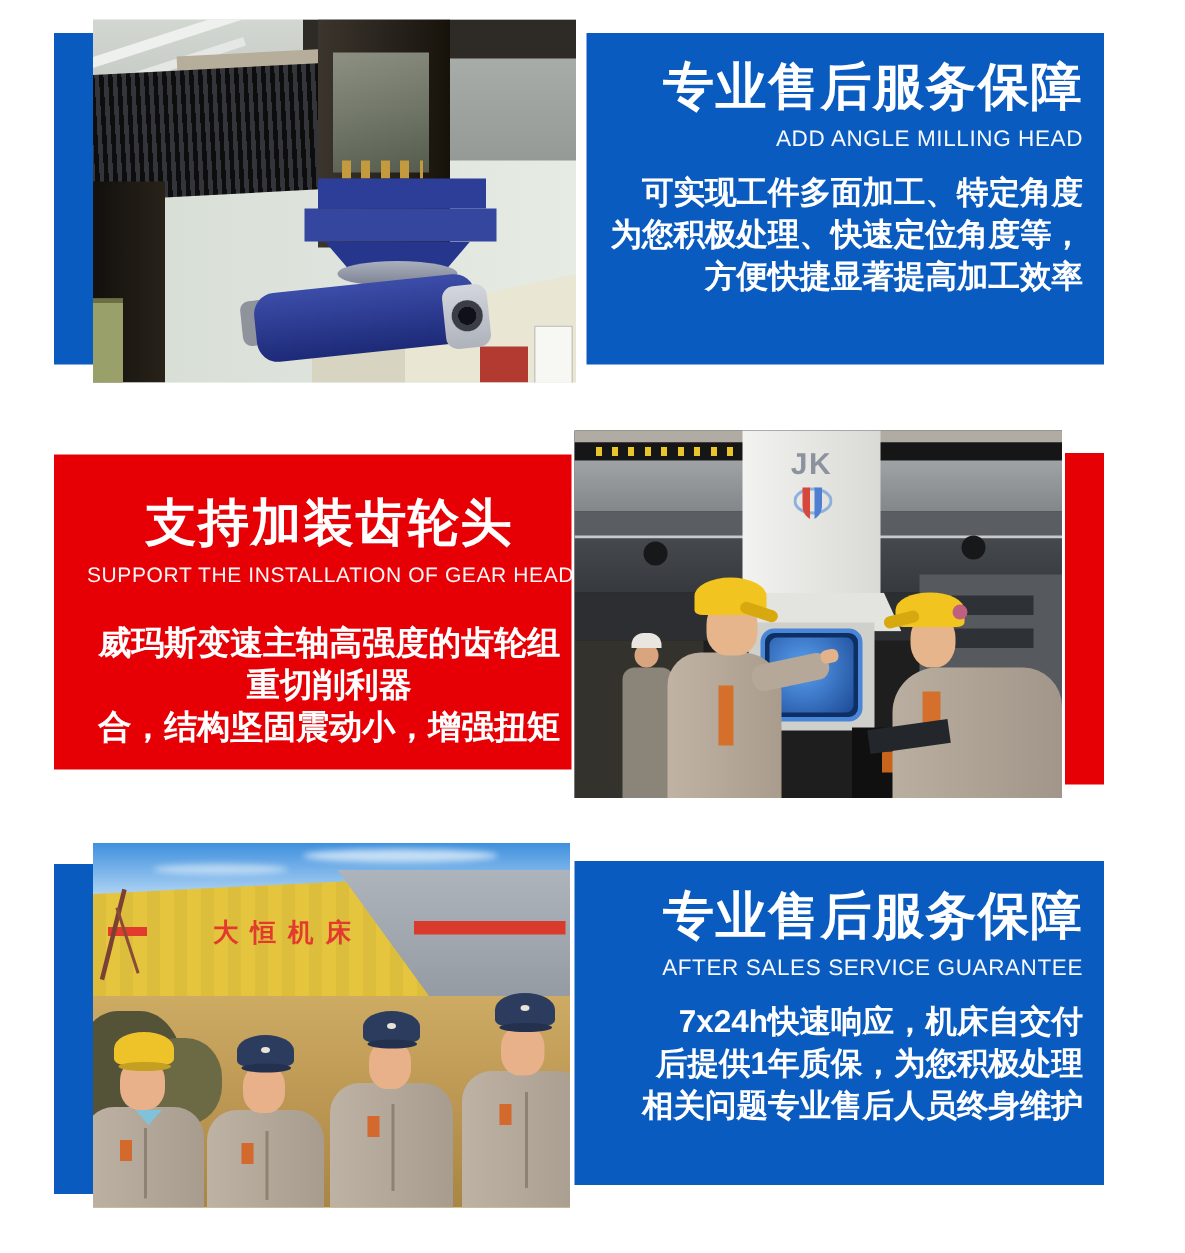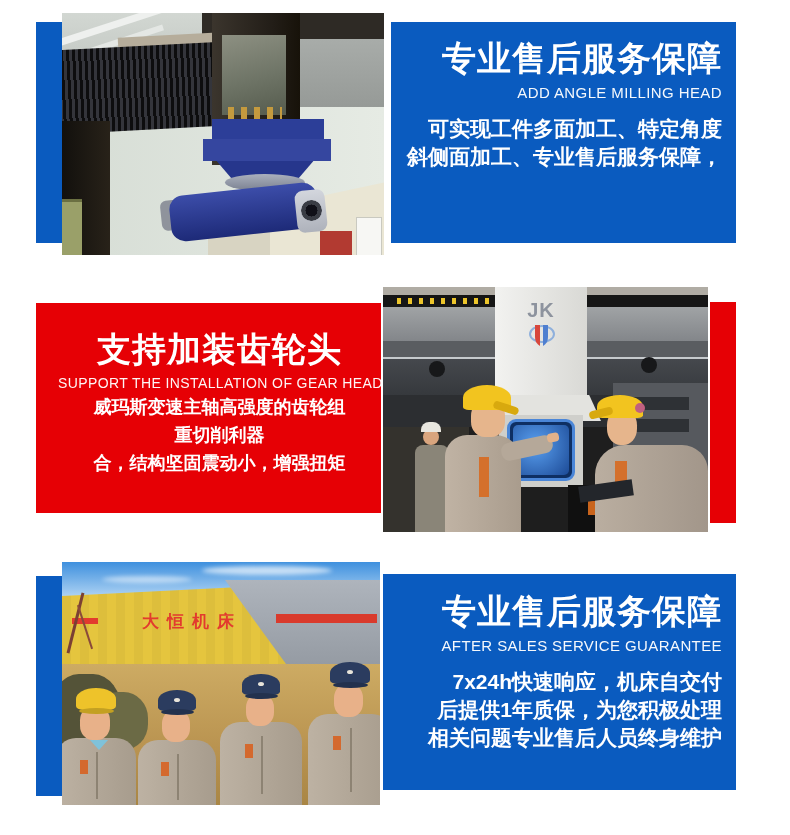--- a/index.html
+++ b/index.html
@@ -11,21 +11,21 @@
   .bar-blue{background:var(--blue,#0a5bbf);}
   .bar-red{background:var(--red,#e60005);}
   
   .panel{position:absolute;box-sizing:border-box;color:#fff;}
   .panel-blue{background:var(--blue,#0a5bbf);}
   .panel-red{background:var(--red,#e60005);}
   .p-title{font-size:34px;font-weight:700;line-height:1.12;letter-spacing:1px;}
   .p-sub{font-size:15px;font-weight:400;opacity:.96;margin-top:7px;letter-spacing:.4px;white-space:nowrap;}
   .panel-red .p-sub{font-size:14px;}
   .p-body{font-size:21px;font-weight:600;line-height:28px;margin-top:14px;}
-  .panel-red .p-body{font-size:18px;margin-top:2px;}
+  .panel-red .p-body{font-size:22px;margin-top:24px;}
   .align-r{text-align:right;}
   .align-l{text-align:center;}
   
   .photo{position:absolute;overflow:hidden;}
   .photo *{position:absolute;}
   
   .photo1{background:#dce3da;}
   .p1-ceiling{left:0;top:0;width:100%;height:58px;background:linear-gradient(180deg,#d2d7d2,#c2c7c2);}
   .p1-ceilbeam1{left:-12px;top:8px;width:130px;height:7px;background:#eef0ee;transform:rotate(-18deg);}
   .p1-ceilbeam2{left:-16px;top:30px;width:120px;height:6px;background:#e4e7e4;transform:rotate(-18deg);}
@@ -159,21 +159,22 @@
       <div class="p1-head"></div>
       <div class="p1-nose"></div>
       <div class="p1-bore"></div>
     </div>
 
     <div class="panel panel-blue align-r" style="left:355px;top:9px;width:345px;height:221px;padding:17px 14px 0 0;">
       <div class="p-title">专业售后服务保障</div>
       <div class="p-sub">ADD ANGLE MILLING HEAD</div>
       <div class="p-body">
         <div>可实现工件多面加工、特定角度</div>
-        <div>斜侧面加工、专业售后服务保障，</div>
+        <div>为您积极处理、快速定位角度等，</div>
+        <div>方便快捷显著提高加工效率</div>
       </div>
     </div>
   </section>
 
   <section class="sec" style="left:36px;top:287px;width:700px;height:245px;">
     <div class="panel panel-red align-l" style="left:0;top:16px;width:345px;height:210px;padding:27px 0 0 22px;">
       <div class="p-title">支持加装齿轮头</div>
       <div class="p-sub">SUPPORT THE INSTALLATION OF GEAR HEAD</div>
       <div class="p-body">
         <div>威玛斯变速主轴高强度的齿轮组</div>

